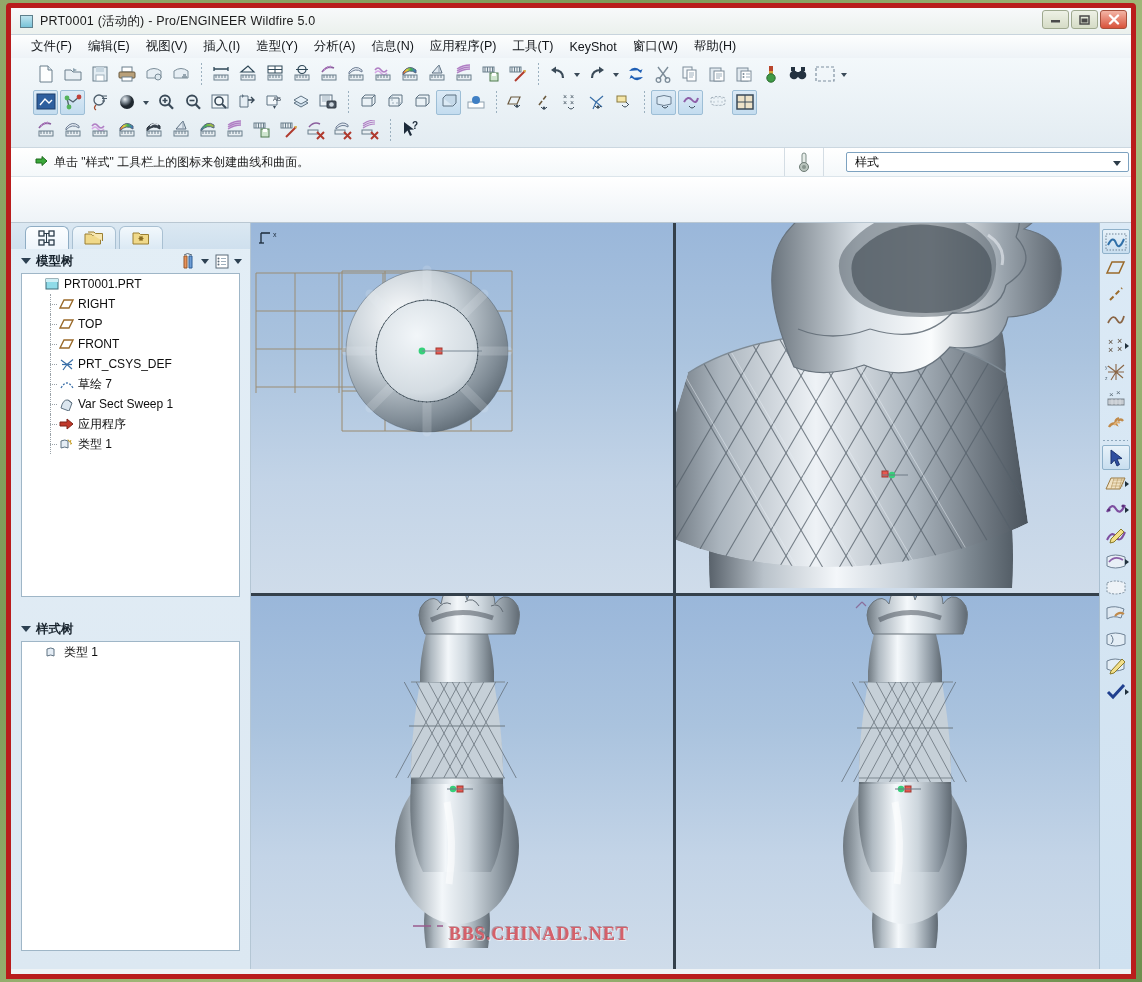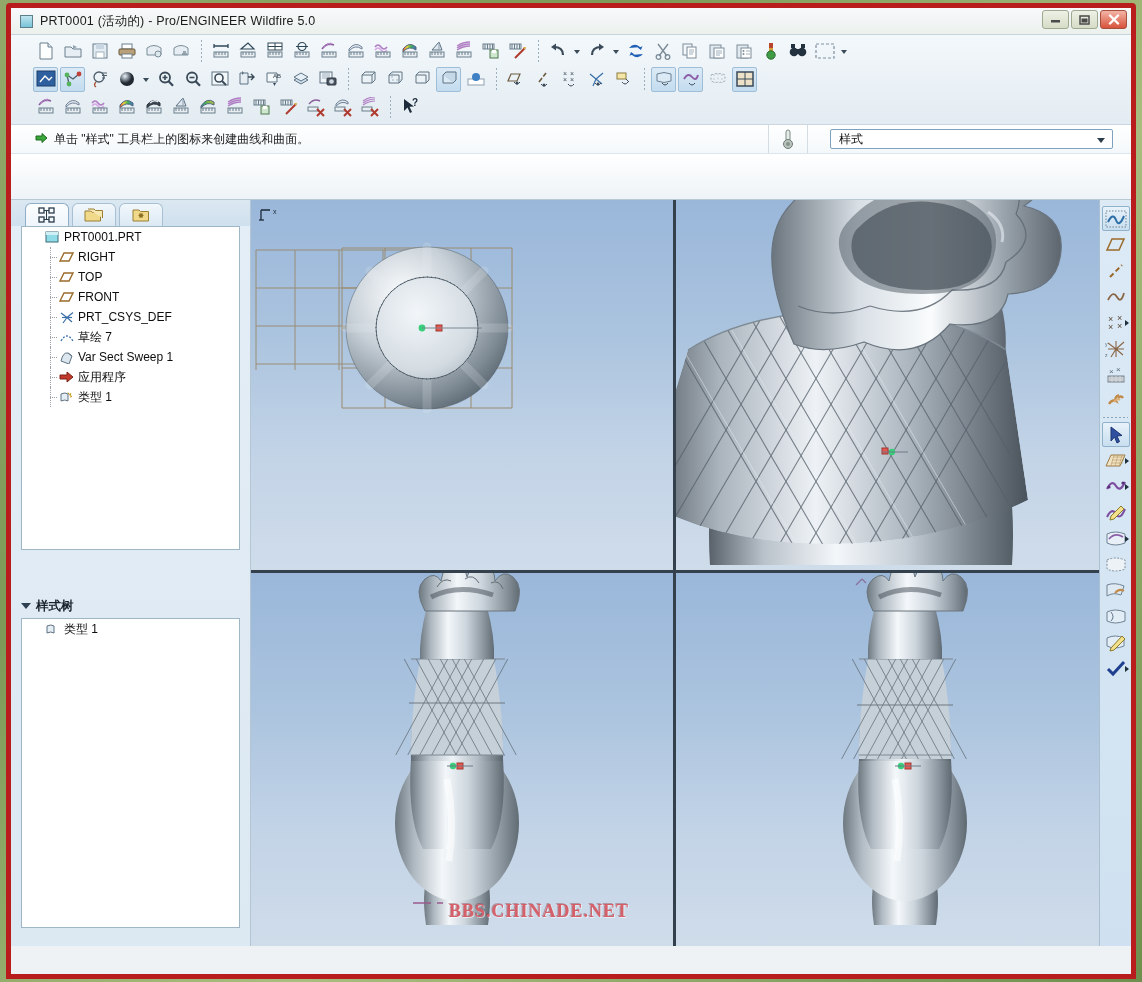--- a/index.html
+++ b/index.html
@@ -67,21 +67,21 @@
   #msgbar {
     height:30px; display:flex; align-items:center;
     border-top:1px solid #cbd7e0; border-bottom:1px solid #dce5eb;
     background:linear-gradient(to bottom,#ffffff,#f4f8fa);
   }
   #msg-arrow { margin:0 6px 0 24px; }
   #msg-text { font-size:12px; color:#1a1a1a; }
   #msg-sep { width:1px; height:28px; background:#d4dde4; margin-left:auto; }
   #msg-thermo { width:38px; display:flex; align-items:center; justify-content:center; }
   #style-select {
-    width:283px; height:20px; margin:0 18px 0 22px;
+    width:283px; height:20px; margin:0 2px 0 22px;
     border:1px solid #7da2c0; background:#fff; border-radius:2px;
     display:flex; align-items:flex-end; position:relative;
   }
   #style-select span { font-size:12px; padding-left:8px; color:#111; }
   #style-select i {
     position:absolute; right:7px; top:8px;
     border-left:4px solid transparent; border-right:4px solid transparent;
     border-top:5px solid #2d3d4a;
   }
   #blankstrip { height:46px; background:linear-gradient(to bottom,#ffffff,#eef3f7);
@@ -186,20 +186,34 @@
       <div class="winbtn close">
         <svg width="12" height="11">
             <path d="M2 1.5 L10 9.5 M10 1.5 L2 9.5" stroke="#fff" stroke-width="2.4" stroke-linecap="round"></path>
           </svg>
       </div>
     </div>
   </div>
 
   <div id="chrome">
 
+    <div id="menubar">
+      <div class="menu-item">文件(F)</div>
+      <div class="menu-item">编辑(E)</div>
+      <div class="menu-item">视图(V)</div>
+      <div class="menu-item">插入(I)</div>
+      <div class="menu-item">造型(Y)</div>
+      <div class="menu-item">分析(A)</div>
+      <div class="menu-item">信息(N)</div>
+      <div class="menu-item">应用程序(P)</div>
+      <div class="menu-item">工具(T)</div>
+      <div class="menu-item">KeyShot</div>
+      <div class="menu-item">窗口(W)</div>
+      <div class="menu-item">帮助(H)</div>
+    </div>
 
     <div id="toolbars">
 
       <div class="tbrow">
         <div class="tbtn">
           <svg width="18" height="18">
               <path d="M3 1 h8 l4 4 v12 h-12 z" fill="#fdfefe" stroke="#6b7f8c"></path>
               <path d="M11 1 v4 h4" fill="#dfeaf1" stroke="#6b7f8c"></path>
             </svg>
         </div>
@@ -774,20 +788,43 @@
         </div>
         <div class="navtab">
           <svg width="20" height="16">
               <path d="M2 3 h6 l1.5 1.5 h8 V14 h-15.5 z" fill="#f0d98a" stroke="#9a7f33"></path>
               <path d="M10 6 v5 M7.5 8.5 h5 M8.2 6.7 l3.6 3.6 M11.8 6.7 l-3.6 3.6" stroke="#8a6d22" stroke-width="1.1"></path>
             </svg>
         </div>
       </div>
 
       <div>
+        <div class="panel-head">
+          <span class="caret"></span>
+          <span class="ptitle">模型树</span>
+          <span class="spacer"></span>
+          <span class="hdrbtn">
+            <svg width="18" height="17">
+                <path d="M4 3 h3 v12 h-3 z" fill="#e8935a" stroke="#95562a"></path>
+                <path d="M9 3 h3 v12 h-3 z" fill="#6f9ed6" stroke="#2f5f96"></path>
+                <path d="M4 2 q3 -3 8 0" fill="none" stroke="#5a6b78"></path>
+              </svg>
+            <i></i>
+          </span>
+          <span class="hdrbtn">
+            <svg width="18" height="17">
+                <rect x="3" y="2" width="12" height="13" fill="#fff" stroke="#5a6b78"></rect>
+                <circle cx="5.5" cy="5.5" r="1" fill="#5a6b78"></circle>
+                <circle cx="5.5" cy="8.5" r="1" fill="#5a6b78"></circle>
+                <circle cx="5.5" cy="11.5" r="1" fill="#5a6b78"></circle>
+                <path d="M8 5.5 h5 M8 8.5 h5 M8 11.5 h5" stroke="#9fb0bd"></path>
+              </svg>
+            <i></i>
+          </span>
+        </div>
 
         <div class="treebox" id="modeltree-box">
           <div class="trow">
             <span class="ticon">
               <svg width="15" height="13">
                   <rect x="1" y="1" width="12" height="10" fill="#8fdbe8" stroke="#3d6b78"></rect>
                   <rect x="1" y="1" width="12" height="3" fill="#cfeff5"></rect>
                 </svg>
             </span>
             <span>PRT0001.PRT</span>

